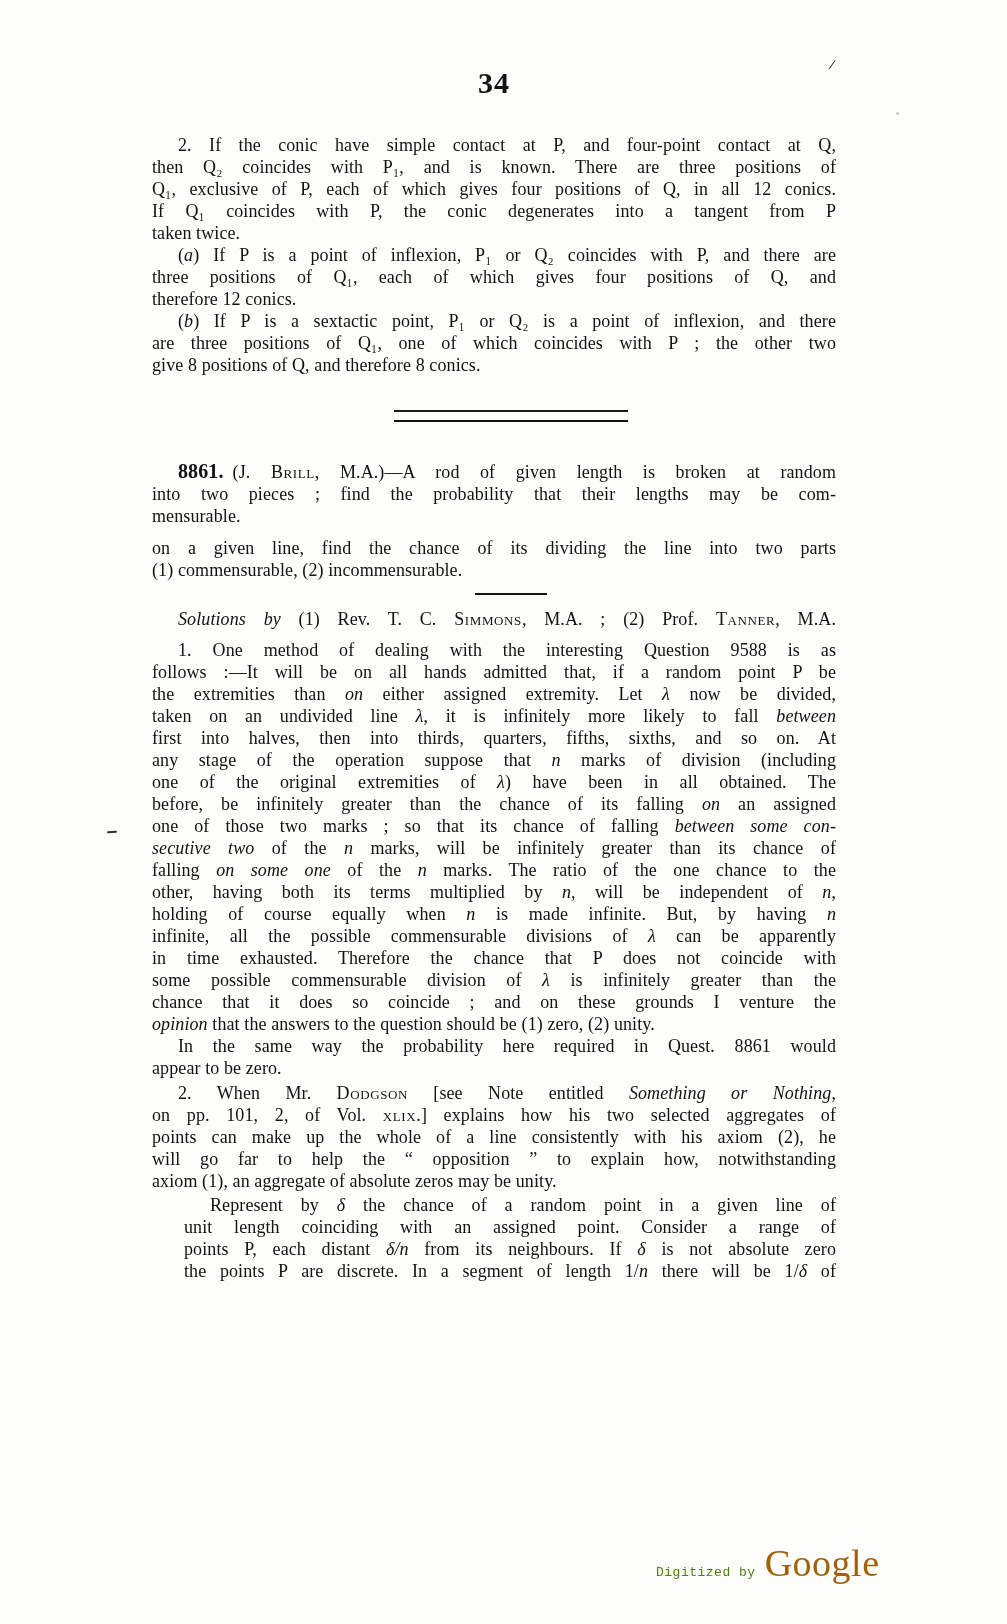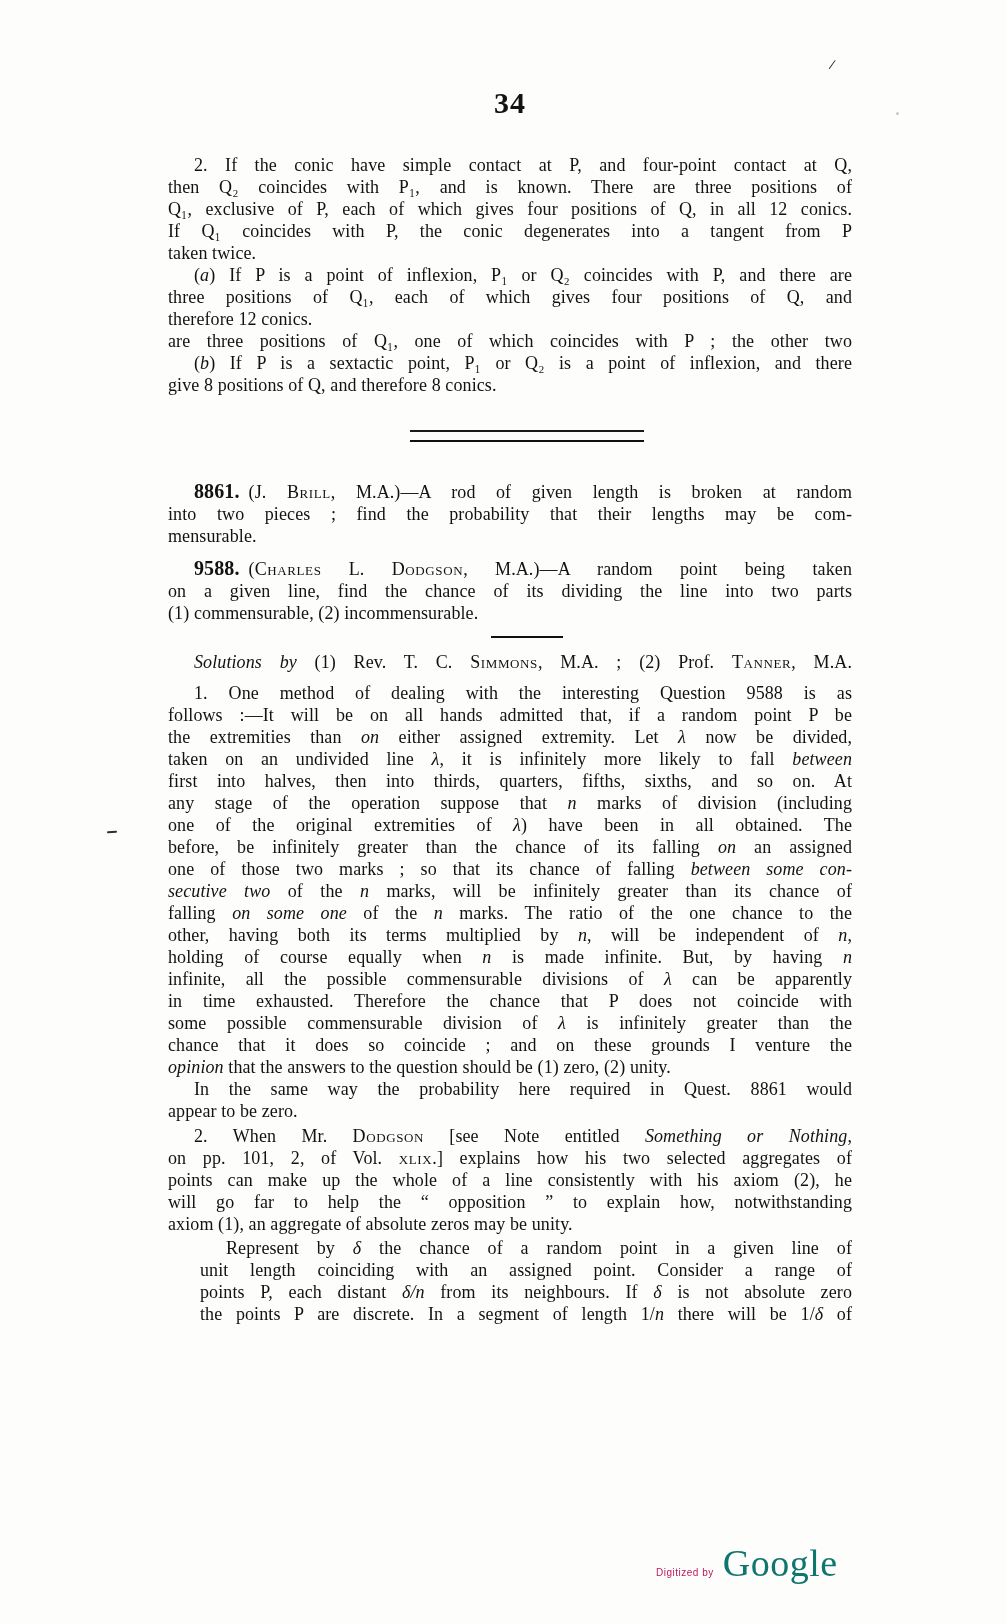--- a/index.html
+++ b/index.html
@@ -5,21 +5,21 @@
   html,body{margin:0;padding:0;background:#ffffff;}
   .page{
     position:relative;
     width:1007px;height:1624px;
     background:#fdfdfc;
     overflow:hidden;
     font-family:"Liberation Serif","DejaVu Serif",serif;
     color:#121212;
   }
   .column{
-    position:absolute;left:168px;top:0;width:684px;padding-top:88px;
+    position:absolute;left:152px;top:0;width:684px;padding-top:68px;
   }
   .pagenum{
     text-align:center;
     font-size:30px;font-weight:bold;line-height:30px;
     letter-spacing:1px;
     margin:0 0 36px 0;
   }
   .para{margin:0;font-size:18px;line-height:22px;letter-spacing:0.1px;}
   .line{
     text-align:justify;
@@ -53,26 +53,26 @@
   .role-remark{margin-top:0;}
   .role-solution2{margin-top:3px;}
   .role-final{margin-top:2px;margin-left:32px;}
   
   .watermark{
     position:absolute;left:656px;top:1548px;
     display:flex;align-items:baseline;gap:9px;
     user-select:none;
   }
   .wm-prefix{
-    font-family:Liberation Sans, sans-serif;
-    font-size:10px;color:#be185d;letter-spacing:0.5px;
+    font-family:Liberation Mono, monospace;
+    font-size:13px;color:#4d7c0f;letter-spacing:0.5px;
   }
   .wm-logo{
     font-family:"Liberation Serif","DejaVu Serif",serif;
-    font-size:38px;color:#0f766e;line-height:30px;letter-spacing:0.5px;
+    font-size:38px;color:#a16207;line-height:30px;letter-spacing:0.5px;
   }
   
   .stray-slash{
     position:absolute;left:830px;top:57px;
     font-size:14px;font-weight:bold;font-style:italic;color:#1c1c1c;
     transform:rotate(8deg);
   }
   .margin-dash{
     position:absolute;left:107px;top:831px;
     width:10px;height:2px;background:#2e2e2e;
@@ -96,32 +96,31 @@
           <div class="line"><span class="seg-p">Q₁, exclusive of P, each of which gives four positions of Q, in all 12 conics.</span></div>
           <div class="line"><span class="seg-p">If Q₁ coincides with P, the conic degenerates into a tangent from P</span></div>
           <div class="line end"><span class="seg-p">taken twice.</span></div>
         </div>
         <div class="para role-body">
           <div class="line indent"><span class="seg-p">(</span><span class="seg-i">a</span><span class="seg-p">) If P is a point of inflexion, P₁ or Q₂ coincides with P, and there are</span></div>
           <div class="line"><span class="seg-p">three positions of Q₁, each of which gives four positions of Q, and</span></div>
           <div class="line end"><span class="seg-p">therefore 12 conics.</span></div>
         </div>
         <div class="para role-body">
+          <div class="line indent"><span class="seg-p">(</span><span class="seg-i">b</span><span class="seg-p">) If P is a sextactic point, P₁ or Q₂ is a point of inflexion, and there</span></div>
           <div class="line"><span class="seg-p">are three positions of Q₁, one of which coincides with P ; the other two</span></div>
-          <div class="line indent"><span class="seg-p">(</span><span class="seg-i">b</span><span class="seg-p">) If P is a sextactic point, P₁ or Q₂ is a point of inflexion, and there</span></div>
           <div class="line end"><span class="seg-p">give 8 positions of Q, and therefore 8 conics.</span></div>
         </div>
         <div class="rule-double"></div>
         <div class="para role-q1">
           <div class="line indent"><span class="seg-b">8861.</span><span class="seg-p"> (J. </span><span class="seg-sc">Brill</span><span class="seg-p">, M.A.)—A rod of given length is broken at random</span></div>
           <div class="line"><span class="seg-p">into two pieces ; find the probability that their lengths may be com-</span></div>
           <div class="line end"><span class="seg-p">mensurable.</span></div>
         </div>
         <div class="para role-q2">
-          <div class="line indent"><span class="seg-b">9588.</span><span class="seg-p"> (</span><span class="seg-sc">Charles</span><span class="seg-p"> L. </span><span class="seg-sc">Dodgson</span><span class="seg-p">, M.A.)—A random point being taken</span></div>
           <div class="line"><span class="seg-p">on a given line, find the chance of its dividing the line into two parts</span></div>
           <div class="line end"><span class="seg-p">(1) commensurable, (2) incommensurable.</span></div>
         </div>
         <div class="rule-single"></div>
         <div class="para role-solutions">
           <div class="line indent"><span class="seg-i">Solutions by</span><span class="seg-p"> (1) Rev. T. C. </span><span class="seg-sc">Simmons</span><span class="seg-p">, M.A. ; (2) Prof. </span><span class="seg-sc">Tanner</span><span class="seg-p">, M.A.</span></div>
         </div>
         <div class="para role-solution">
           <div class="line indent"><span class="seg-p">1. One method of dealing with the interesting Question 9588 is as</span></div>
           <div class="line"><span class="seg-p">follows :—It will be on all hands admitted that, if a random point P be</span></div>

